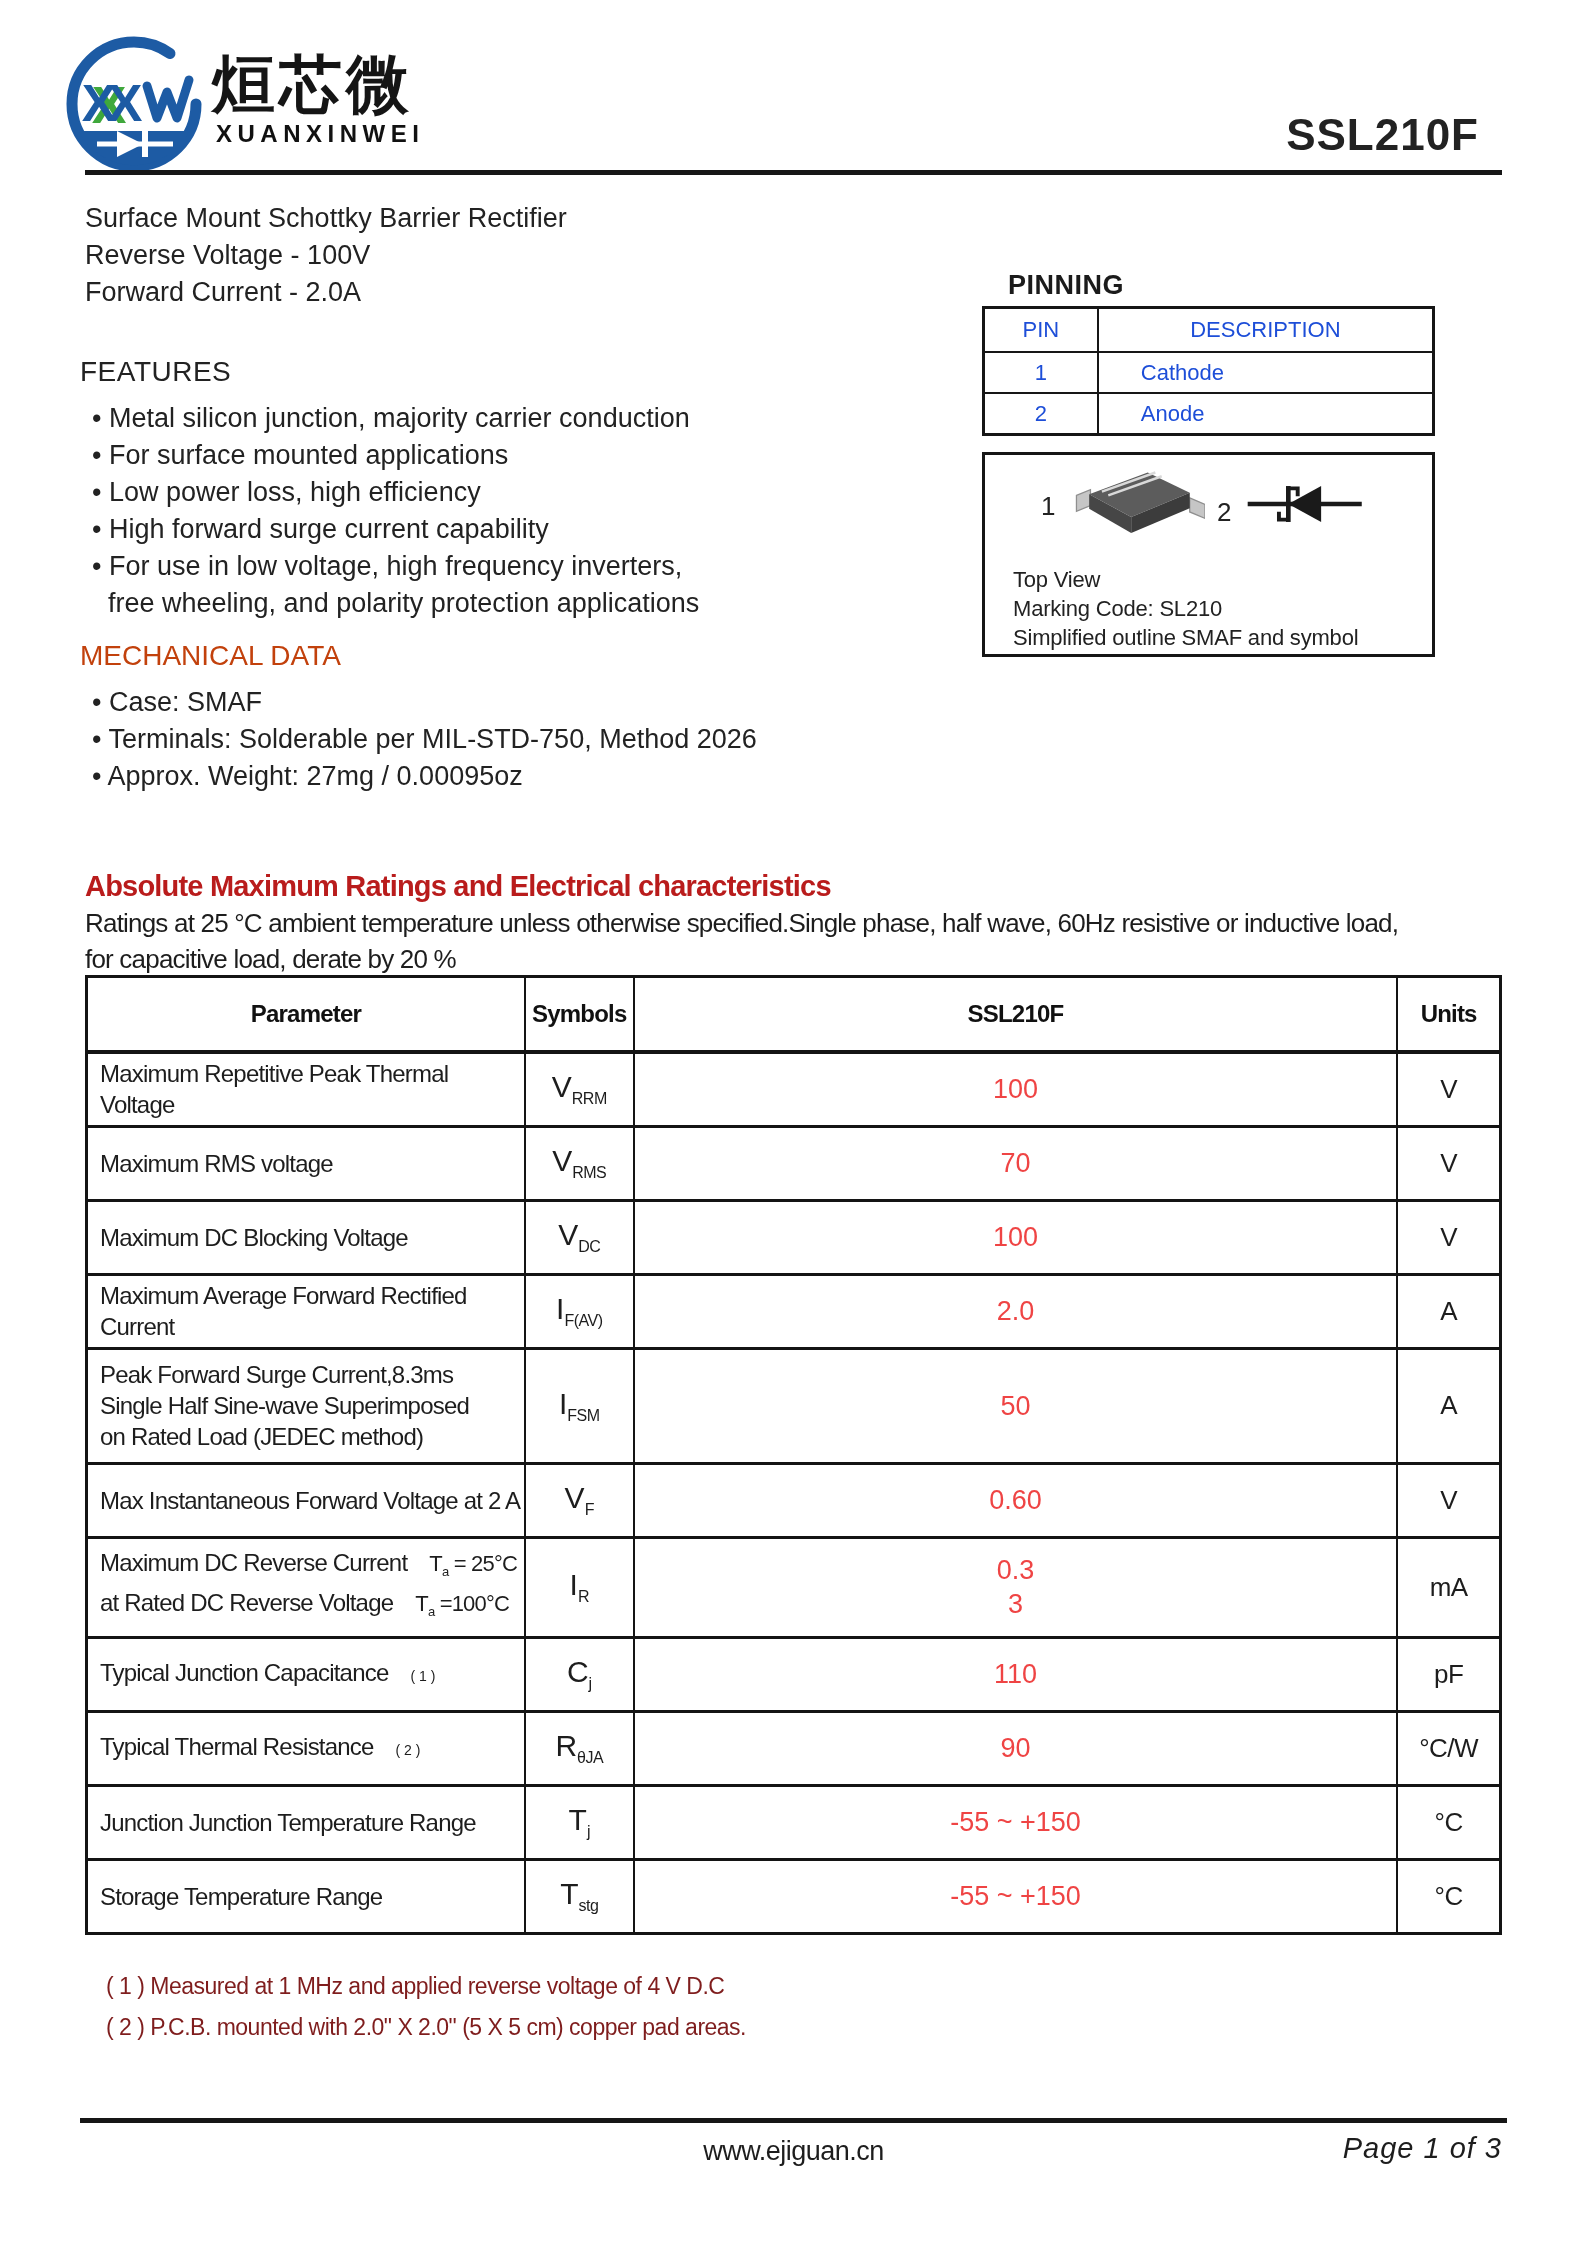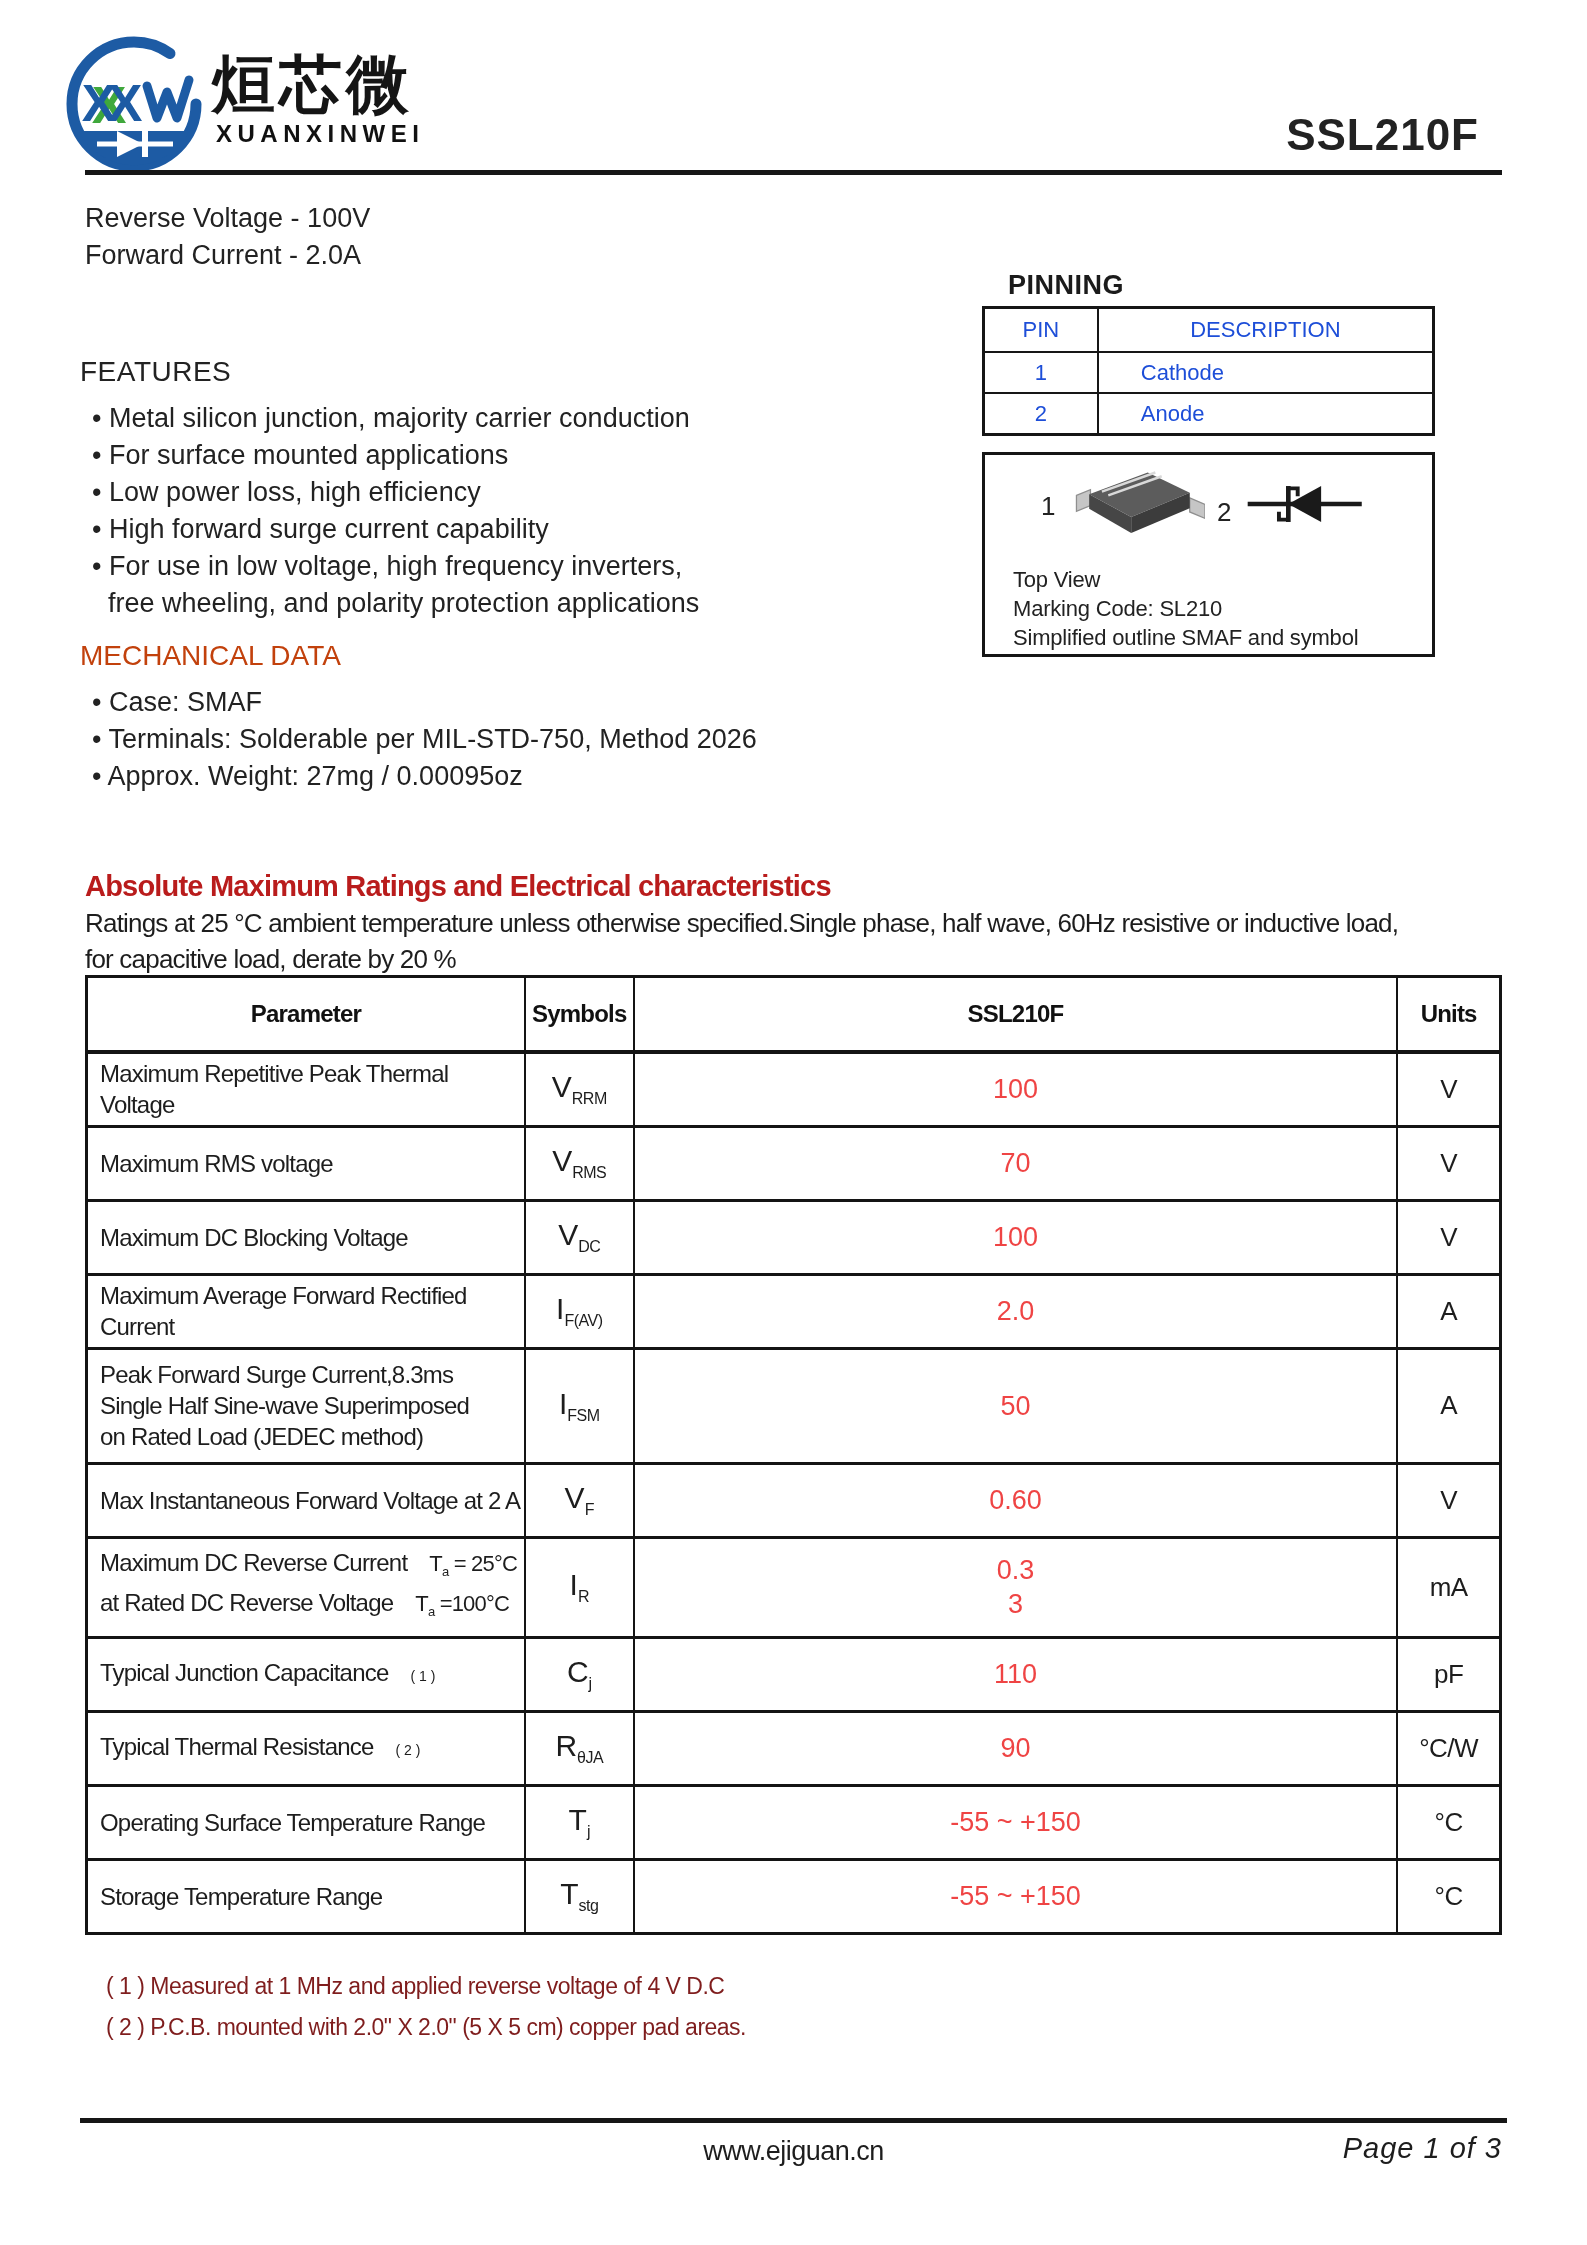--- a/index.html
+++ b/index.html
@@ -82,20 +82,21 @@
     <polygon points="58,105 58,131 84,118" fill="#ffffff"></polygon>
     <line x1="86" y1="105" x2="86" y2="131" stroke="#ffffff" stroke-width="6"></line>
   </svg>
 
   <div class="abs brand-cn">烜芯微</div>
   <div class="abs brand-ro">XUANXINWEI</div>
   <div class="abs partno">SSL210F</div>
   <div class="abs hrule"></div>
 
   <div class="abs intro">
+    <div>Surface Mount Schottky Barrier Rectifier</div>
     <div>Reverse Voltage - 100V</div>
     <div>Forward Current - 2.0A</div>
   </div>
 
   <div class="abs features">
     <div class="sec-title">FEATURES</div>
     <ul>
       <li>• Metal silicon junction, majority carrier conduction</li>
       <li>• For surface mounted applications</li>
       <li>• Low power loss, high efficiency</li>
@@ -304,21 +305,21 @@
           </td>
           <td class="c-sym"><span>R</span><sub>θJA</sub></td>
           <td class="c-val">
             <div>90</div>
           </td>
           <td class="c-unit">°C/W</td>
         </tr>
         <tr style="height: 74px;">
           <td class="c-param">
             <div class="pline">
-              <span>Operating Surface Temperature Range</span>
+              <span>Junction Junction Temperature Range</span>
             </div>
           </td>
           <td class="c-sym"><span>T</span><sub>j</sub></td>
           <td class="c-val">
             <div>-55 ~ +150</div>
           </td>
           <td class="c-unit">°C</td>
         </tr>
         <tr style="height: 74px;">
           <td class="c-param">

